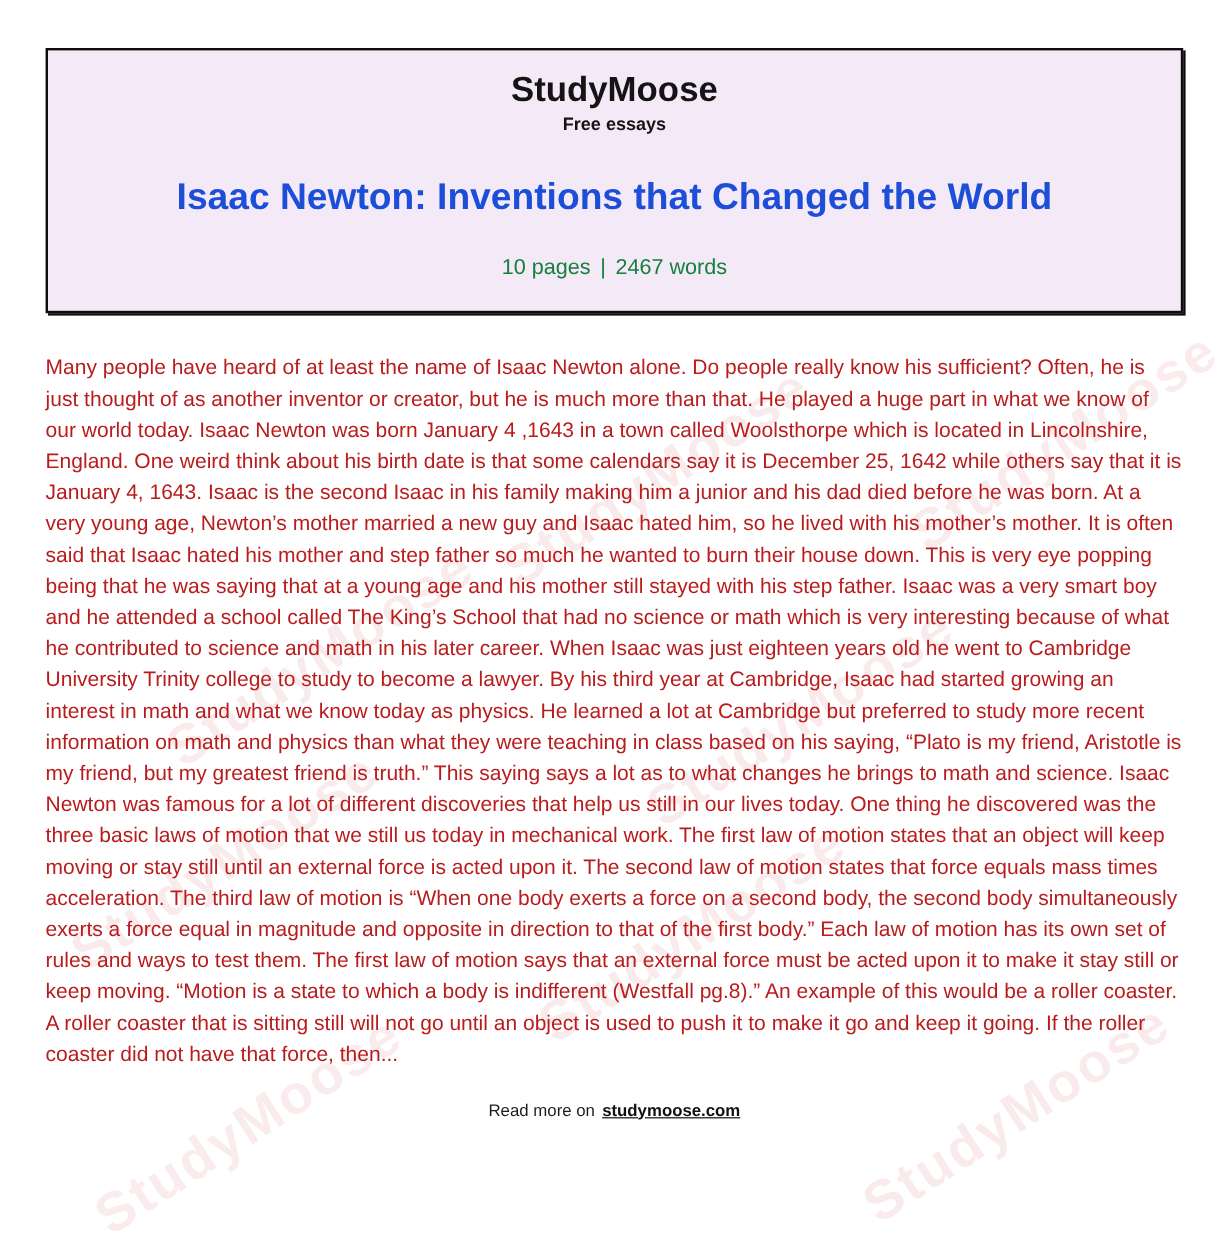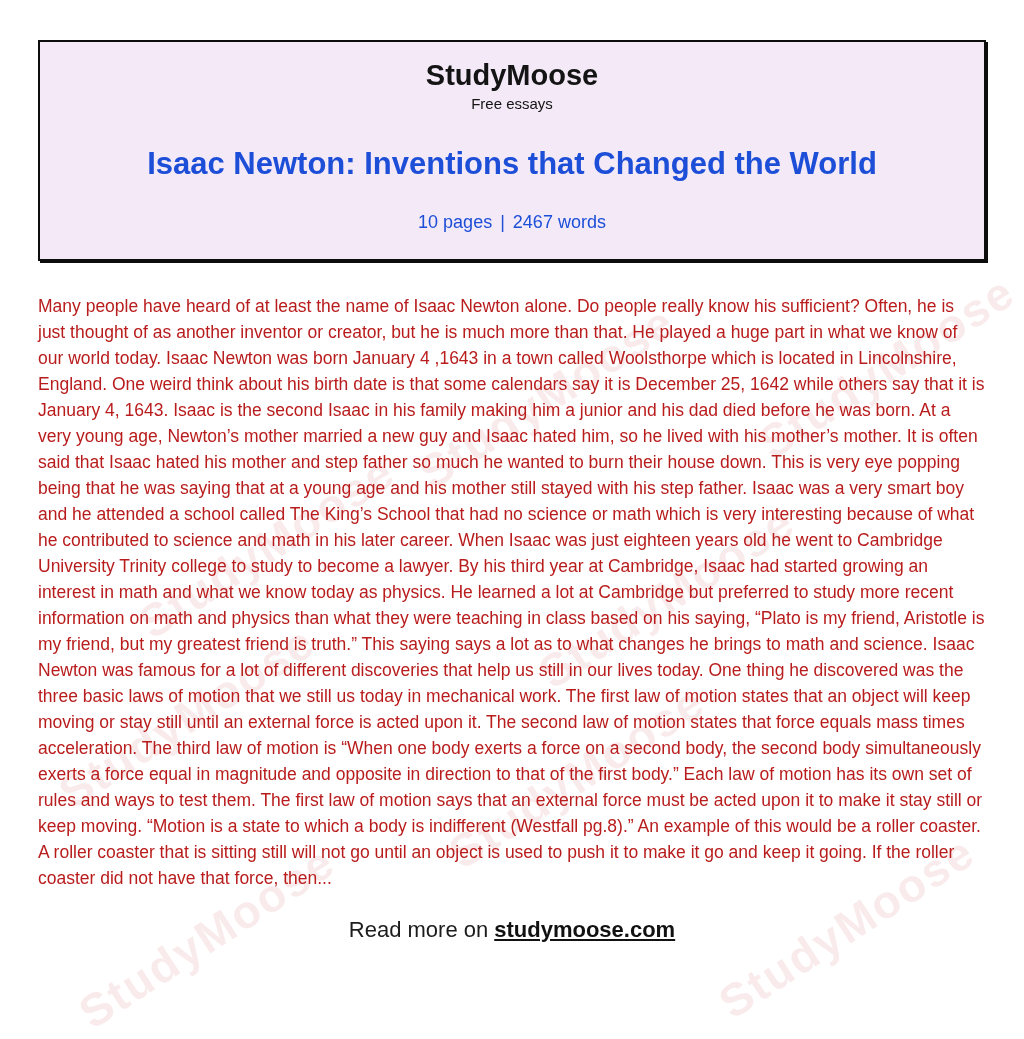--- a/index.html
+++ b/index.html
@@ -52,35 +52,35 @@
     padding: 18px 16px 26px 16px;
   }
   .logo {
     font-size: 29px;
     font-weight: bold;
     color: #141414;
     line-height: 1.1;
   }
   .tagline {
     font-size: 15px;
-    font-weight: normal;
+    font-weight: bold;
     color: #141414;
     margin-top: 3px;
   }
   .title {
     font-size: 31px;
     font-weight: bold;
     color: #1d4ed8;
     margin: 34px 0 0 0;
     line-height: 1.15;
   }
   .meta {
     margin-top: 30px;
     font-size: 18px;
-    color: #1d4ed8;
+    color: #15803d;
   }
   .meta .sep { margin: 0 8px; }
 
   
   .essay-body {
     position: relative;
     z-index: 1;
     margin: 32px 38px 0 38px;
   }
   .essay-text {
@@ -89,21 +89,21 @@
     line-height: 26px;
     color: #b91c1c;
   }
 
   
   .footer {
     position: relative;
     z-index: 1;
     margin-top: 26px;
     text-align: center;
-    font-size: 22px;
+    font-size: 14px;
     color: #1c1c1c;
   }
   .footer-link {
     color: #111111;
     font-weight: bold;
     text-decoration: underline;
     margin-left: 6px;
     cursor: pointer;
   }
 </style>

